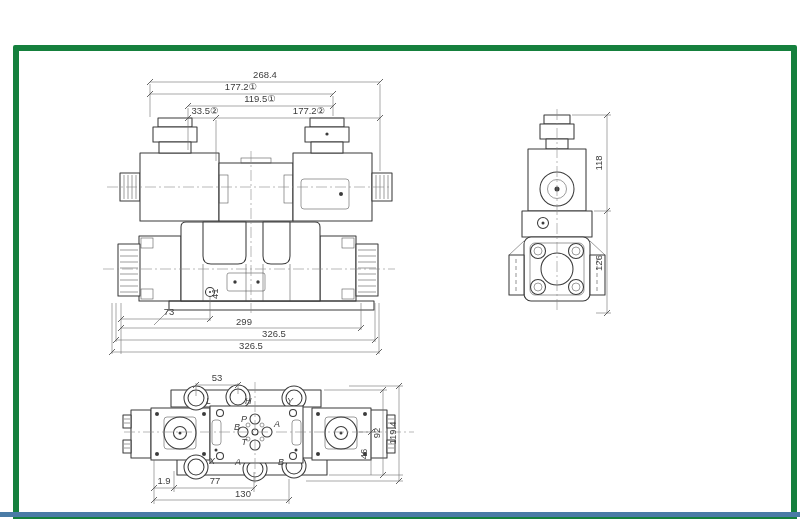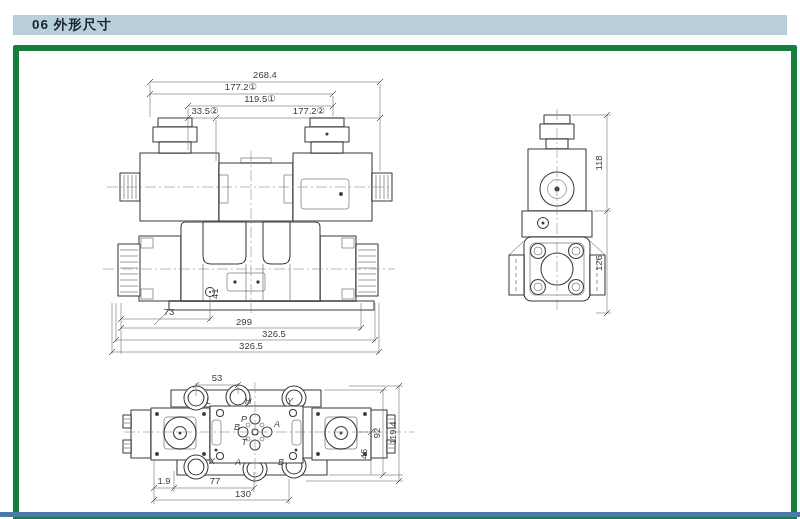--- a/index.html
+++ b/index.html
@@ -25,23 +25,20 @@
   .ds {stroke:#666;stroke-width:0.7;fill:none;stroke-dasharray:4 3;}
   .dot{fill:#3b3b3b;stroke:none;}
   text.d{font:9.5px "Liberation Sans",sans-serif;fill:#3d3d3d;}
   text.p{font:italic 9px "Liberation Sans",sans-serif;fill:#3d3d3d;}
 </style>
 </head>
 <body>
 
 <div class="page">
 
-  <div class="header-bar">
-    <span>06 外形尺寸</span>
-  </div>
 
   <div class="drawing-box">
     <svg width="772" height="462" viewBox="0 0 772 462">
 
       <g>
 
         <g>
 
           <rect class="sf" x="101" y="122" width="20" height="28"></rect>
           <path class="th" d="M105,124 V148 M109,124 V148 M113,124 V148 M117,124 V148"></path>

